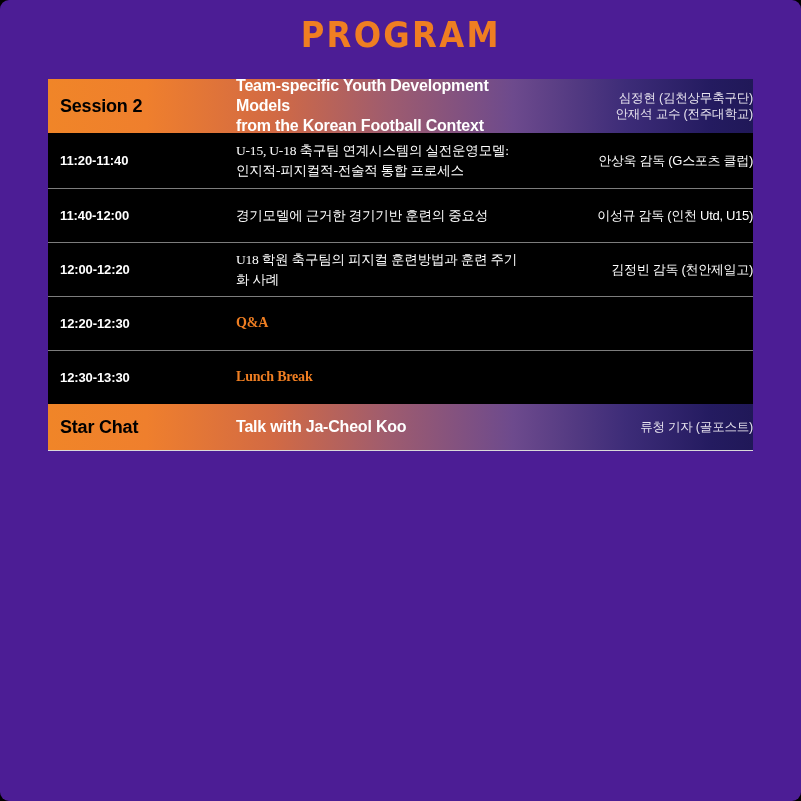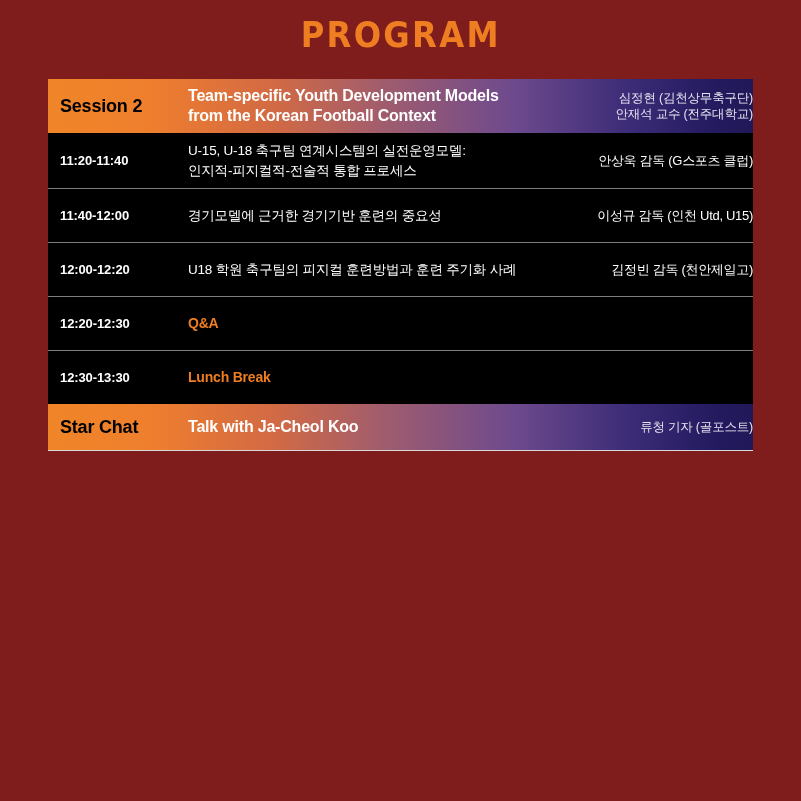--- a/index.html
+++ b/index.html
@@ -13,21 +13,22 @@
     overflow: hidden;
     font-family: "Liberation Sans", "DejaVu Sans", sans-serif;
     color: #ffffff;
     -webkit-font-smoothing: antialiased;
   }
 
   .page {
     position: relative;
     width: 801px;
     height: 801px;
-    background: #7f1d1d;
+    background: #4c1d95;
+    border-radius: 9px;
   }
 
   
   .title-wrap {
     position: absolute;
     top: 18px;
     left: 0;
     width: 801px;
     text-align: center;
   }
@@ -62,20 +63,21 @@
   .col-time {
     width: 140px;
     flex: 0 0 140px;
     padding-left: 12px;
     box-sizing: border-box;
   }
   .col-topic {
     flex: 1 1 auto;
     padding-right: 14px;
     box-sizing: border-box;
+    margin-left: 48px;
   }
   .col-speaker {
     width: 215px;
     flex: 0 0 215px;
     text-align: right;
     box-sizing: border-box;
   }
 
   
   .row.header {
@@ -129,20 +131,21 @@
     font-size: 13px;
     font-weight: 700;
     letter-spacing: -0.1px;
   }
   .row.item .col-topic {
     color: #ffffff;
     font-size: 13.5px;
     font-weight: 400;
     line-height: 1.45;
     letter-spacing: -0.2px;
+    font-family: Liberation Serif, serif;
   }
   .row.item .col-speaker {
     color: #ffffff;
     font-size: 13px;
     font-weight: 400;
     letter-spacing: -0.3px;
   }
 
   .row.item .col-topic.accent {
     color: #ef7e22;

